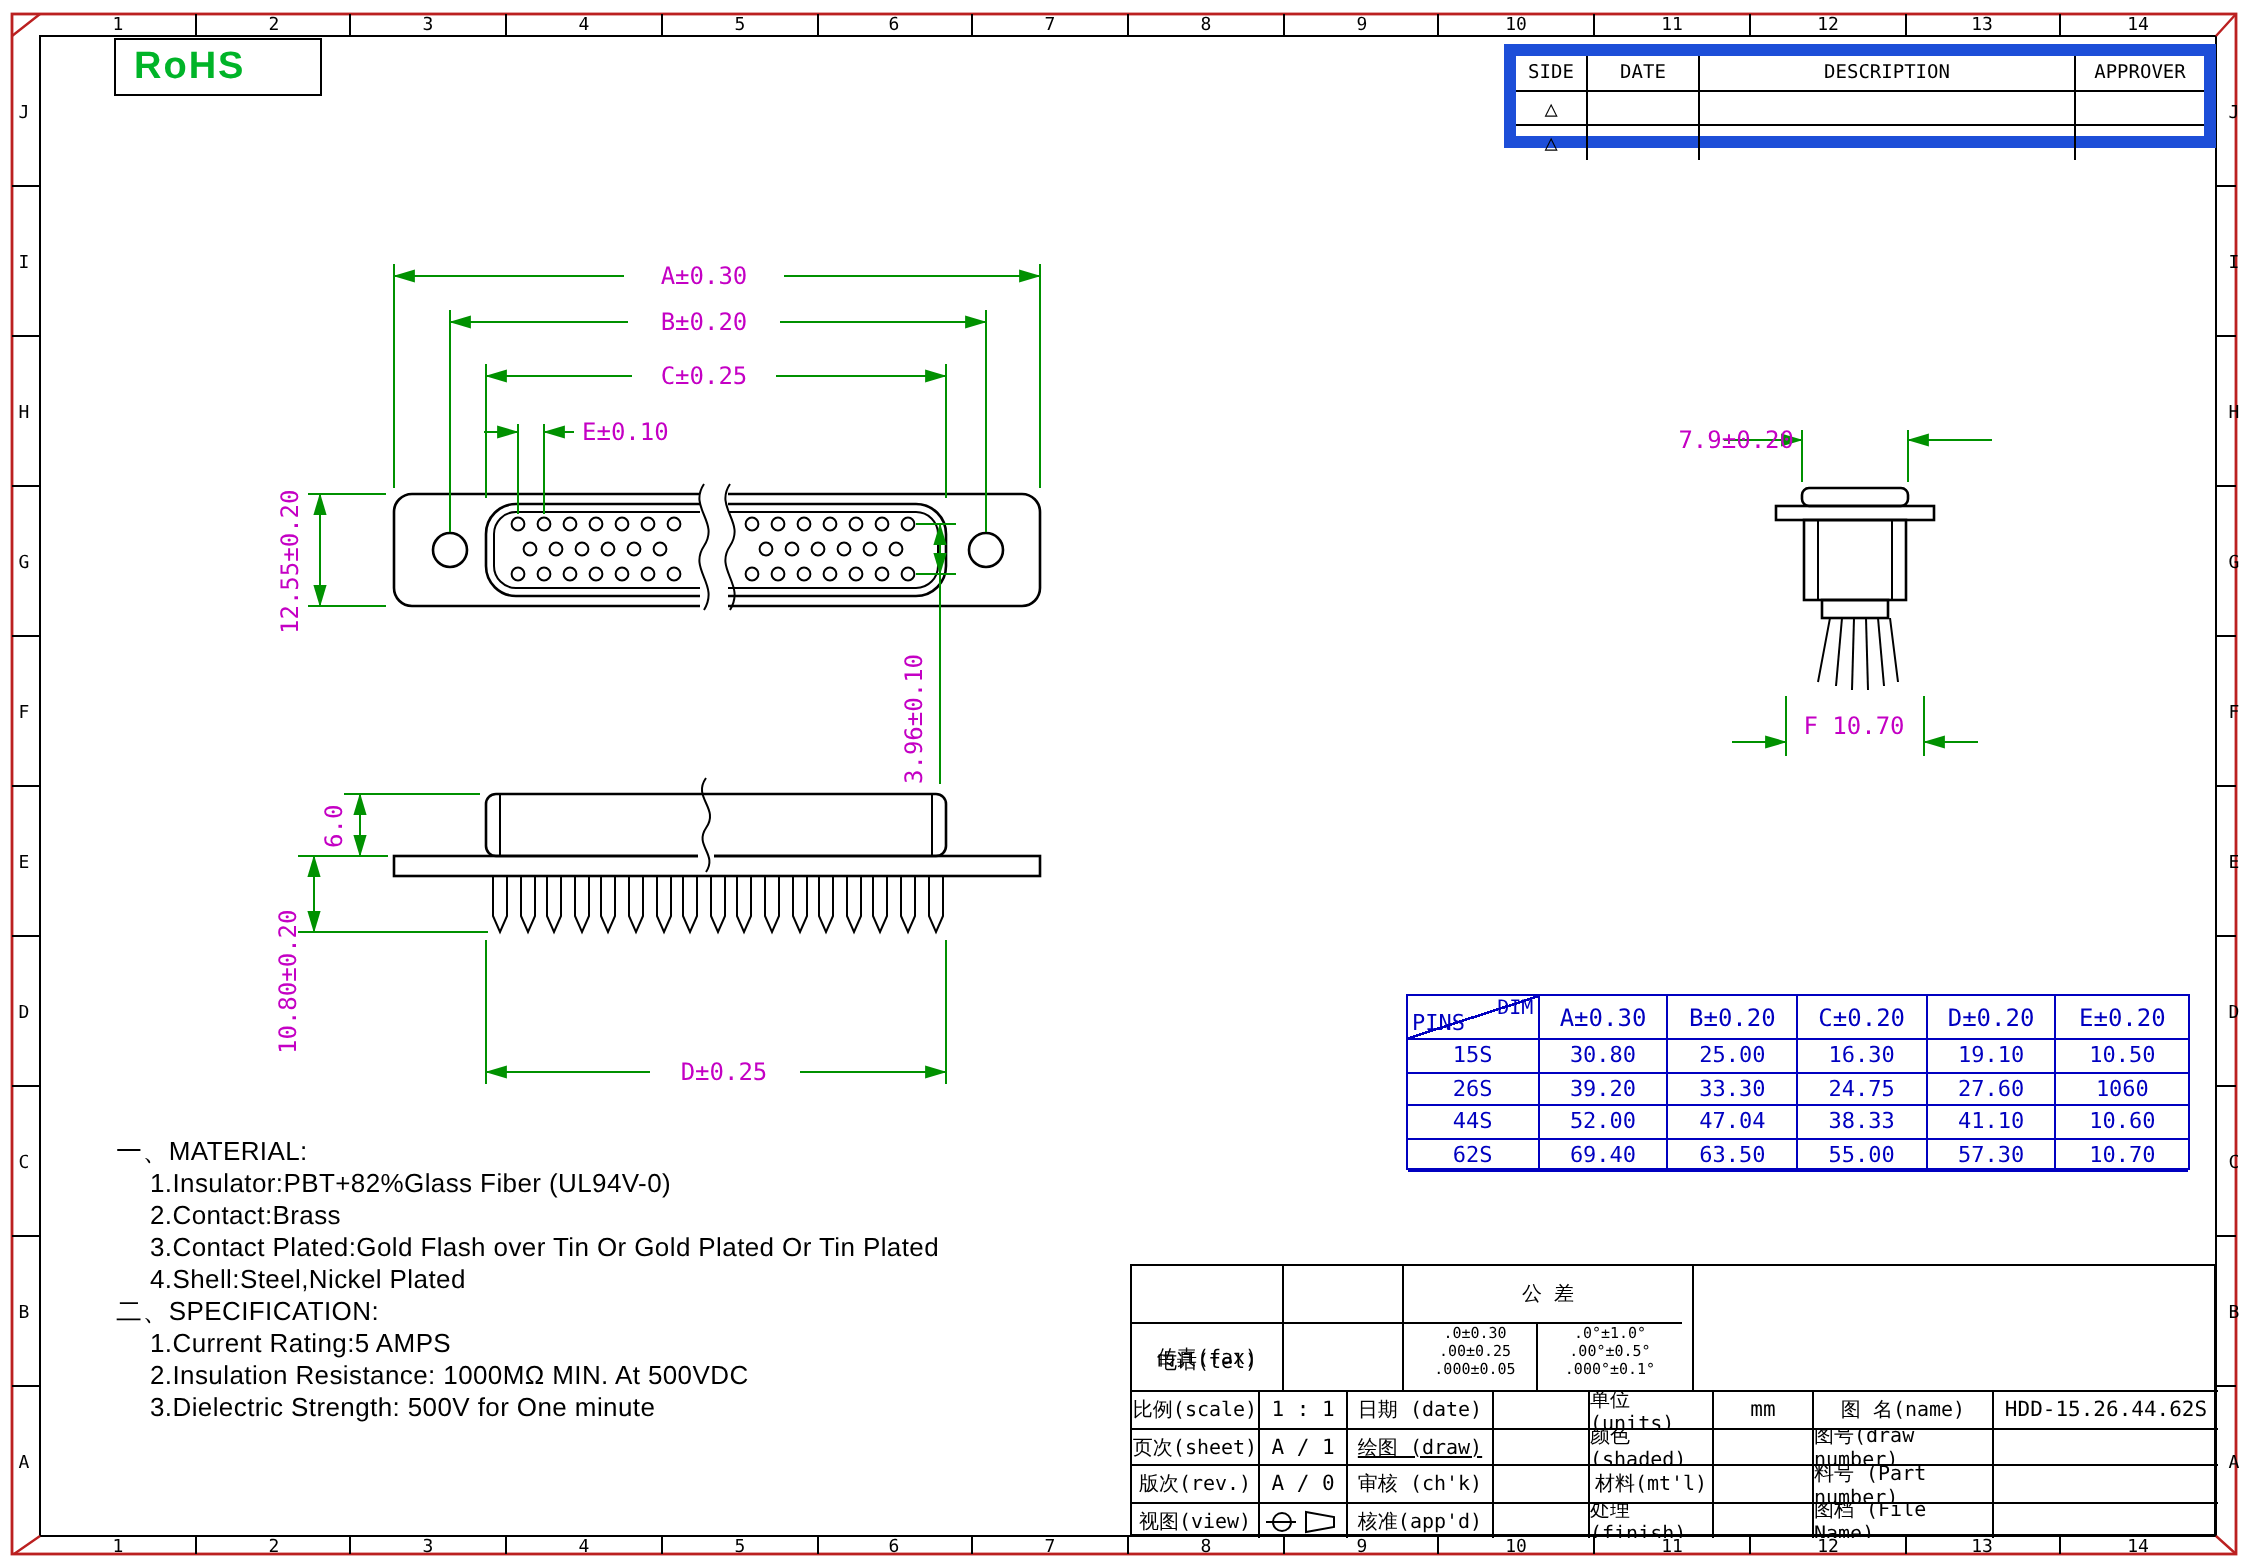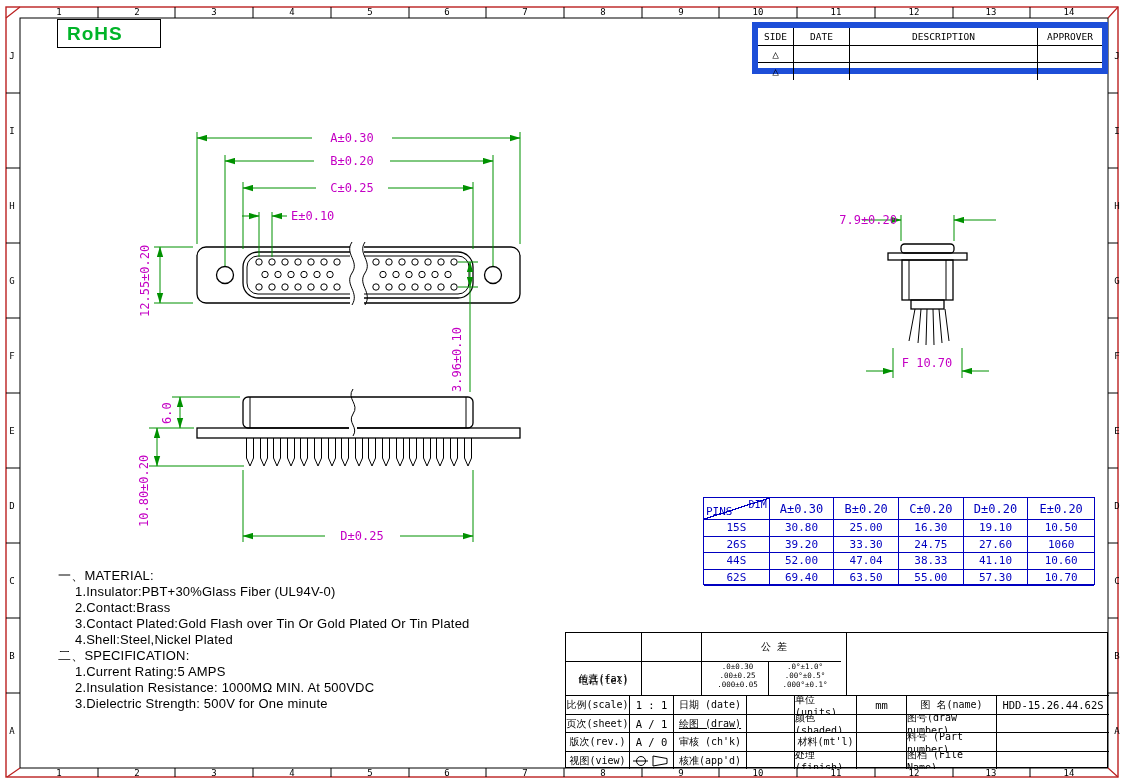--- a/index.html
+++ b/index.html
@@ -378,21 +378,21 @@
     <div class="dc v">69.40</div>
     <div class="dc v">63.50</div>
     <div class="dc v">55.00</div>
     <div class="dc v">57.30</div>
     <div class="dc vlast">10.70</div>
   </div>
 </div>
 
 <div class="abs notes">
   <div class="nline t">一、MATERIAL:</div>
-  <div class="nline i">1.Insulator:PBT+30%Glass Fiber (UL94V-0)</div>
+  <div class="nline i">1.Insulator:PBT+82%Glass Fiber (UL94V-0)</div>
   <div class="nline i">2.Contact:Brass</div>
   <div class="nline i">3.Contact Plated:Gold Flash over Tin Or Gold Plated Or Tin Plated</div>
   <div class="nline i">4.Shell:Steel,Nickel Plated</div>
   <div class="nline t">二、SPECIFICATION:</div>
   <div class="nline i">1.Current Rating:5 AMPS</div>
   <div class="nline i">2.Insulation Resistance: 1000MΩ MIN. At 500VDC</div>
   <div class="nline i">3.Dielectric Strength: 500V for One minute</div>
 </div>
 
 <div class="abs tblock">

